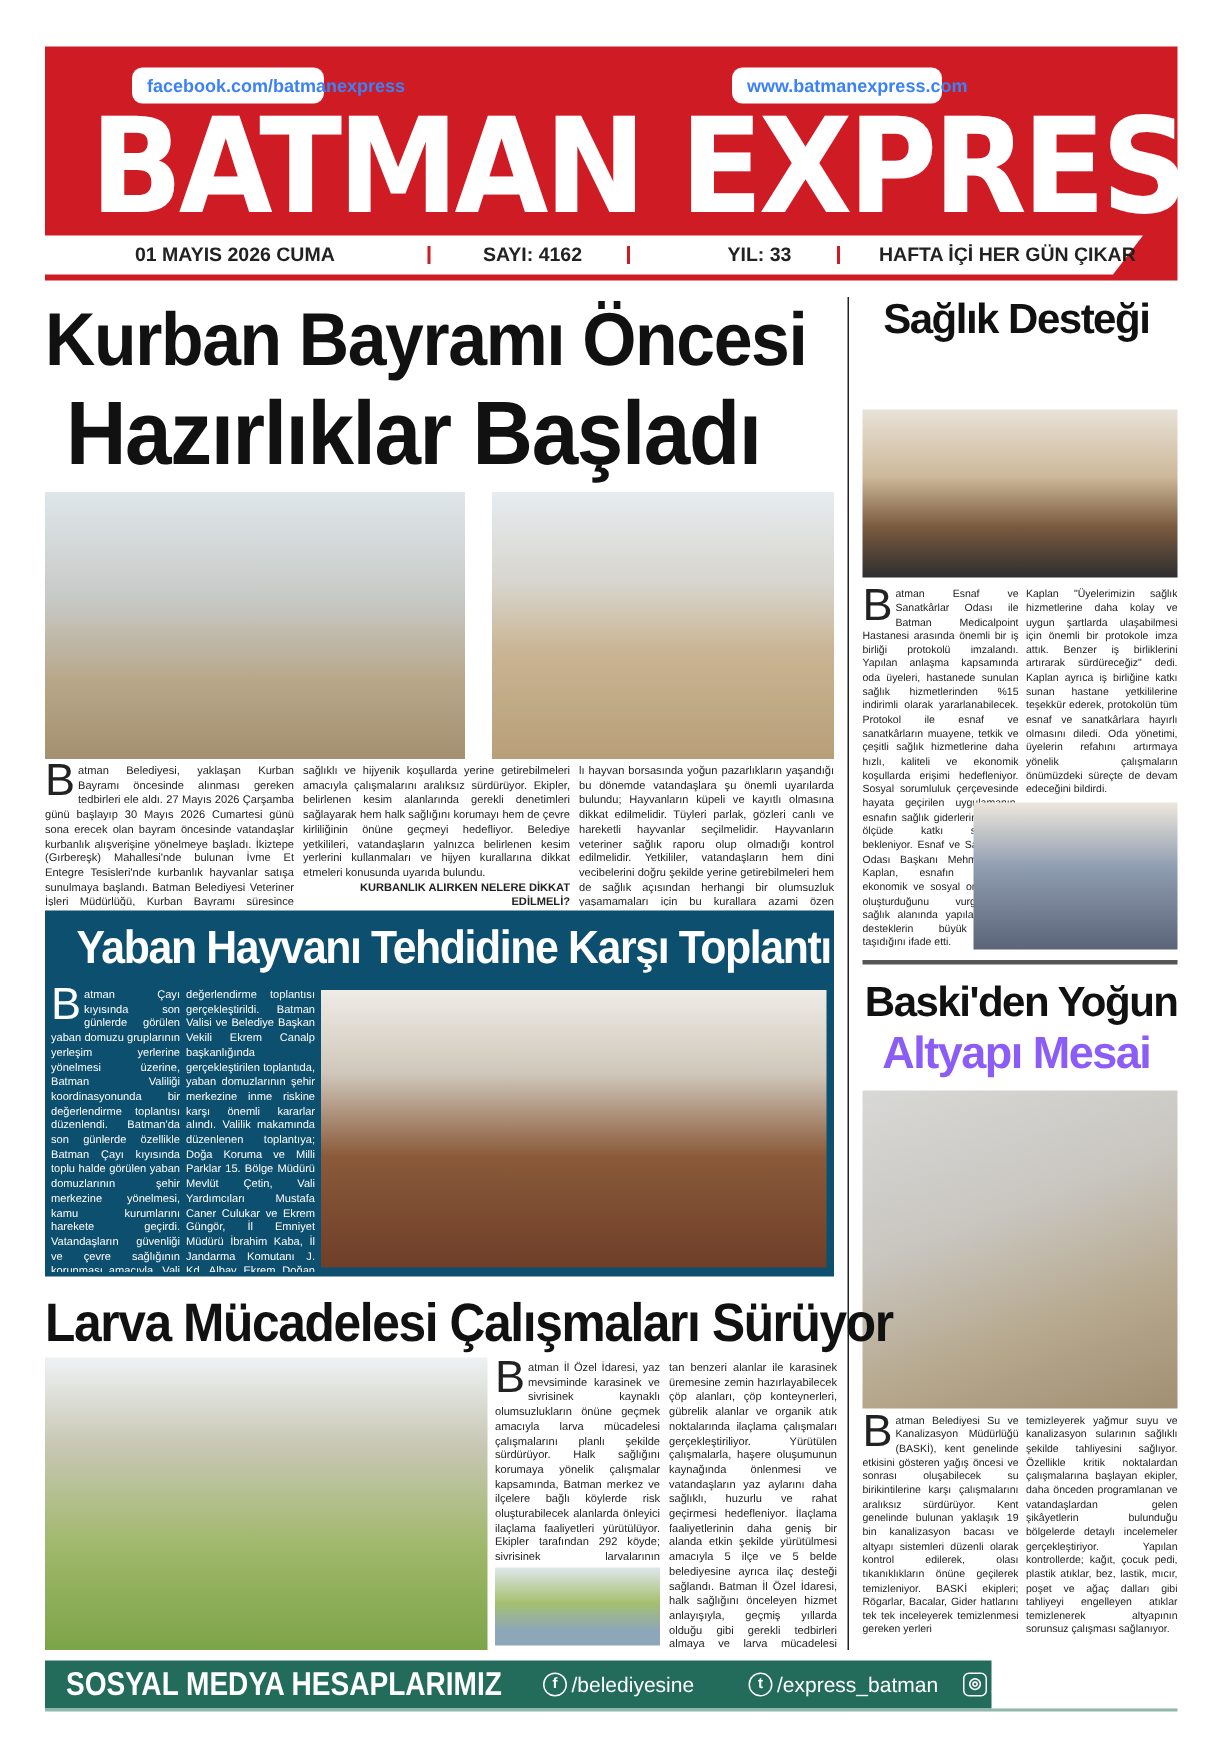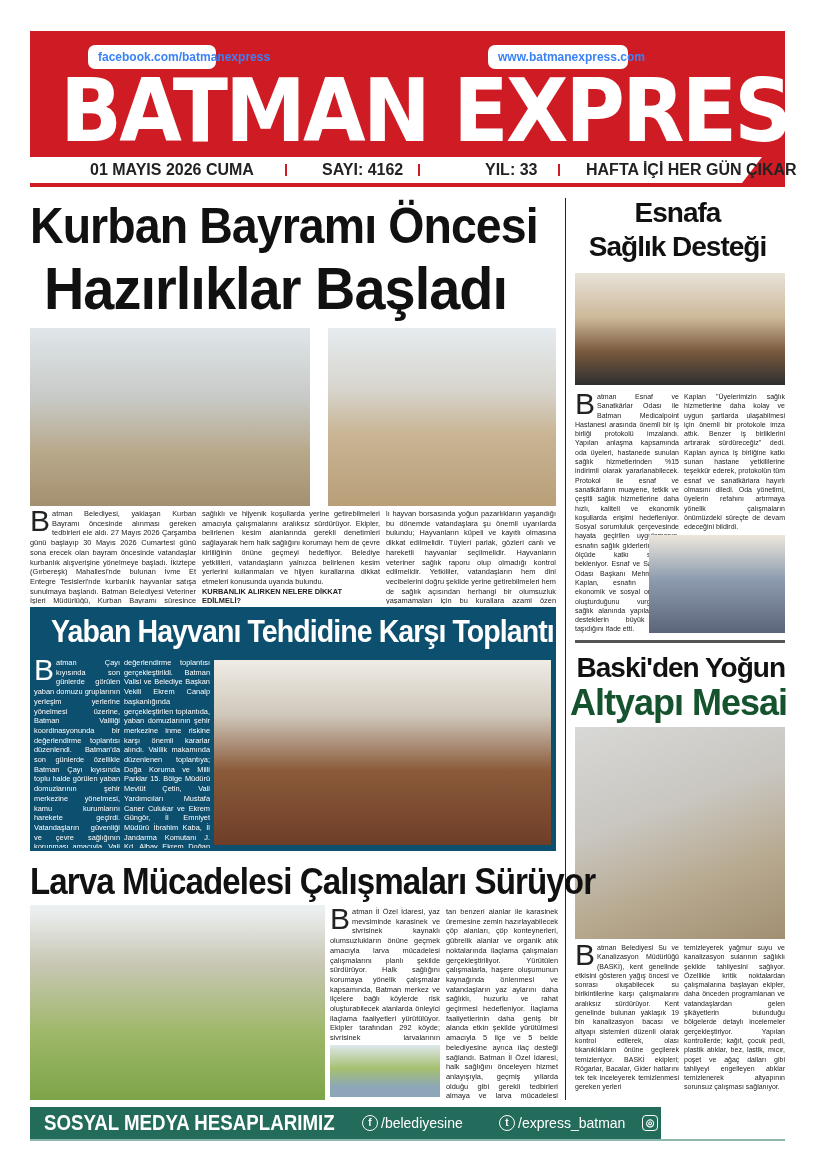--- a/index.html
+++ b/index.html
@@ -11,57 +11,57 @@
   .mast-title { position: absolute; left: 0; top: 38px; width: 755px; height: 84px; color: #fff;
     font-family: "DejaVu Sans", sans-serif; font-weight: bold; font-size: 88px; line-height: 84px;
     letter-spacing: -3px; text-align: center; transform: scaleX(0.92); white-space: nowrap; }
   .mast-pill { position: absolute; top: 14px; height: 24px; background: #fff; color: #3b82f6; border-radius: 7px;
     font-size: 13px; font-weight: bold; line-height: 24px; padding: 0 10px; white-space: nowrap; }
   .pill-fb { left: 58px; width: 128px; font-size: 12px; }
   .pill-web { left: 458px; width: 140px; font-size: 12px; }
   .mast-bar { position: absolute; left: 0; top: 126px; width: 712px; height: 26px; background: #fff; }
   .mast-bar-tip { position: absolute; left: 712px; top: 126px; width: 0; height: 0;
     border-top: 26px solid #fff; border-right: 20px solid transparent; }
-  .mast-info { position: absolute; top: 126px; height: 42px; line-height: 26px; font-size: 16px; font-weight: bold;
+  .mast-info { position: absolute; top: 126px; height: 42px; line-height: 26px; font-size: 13px; font-weight: bold;
     color: #222; white-space: nowrap; }
   .mi-date { left: 60px; } .mi-sayi { left: 292px; } .mi-yil { left: 419px; margin-left: 36px; } .mi-hafta { left: 556px; }
   .mast-sep { position: absolute; top: 133px; width: 2px; height: 12px; background: #cf1c24; }
 
   
   .vsep { position: absolute; background: #222; width: 1px; }
 
   
   .headline { position: absolute; font-family: "Liberation Sans", sans-serif; font-weight: bold; color: #111;
     white-space: nowrap; letter-spacing: -1px; }
   .h-kurban1 { left: 30px; top: 196px; width: 528px; font-size: 50px; line-height: 60px; text-align: center; transform: scaleX(0.93); transform-origin: left; }
   .h-kurban2 { left: 30px; top: 254px; width: 528px; font-size: 60px; line-height: 70px; text-align: center; transform: scaleX(0.93); transform-origin: left; }
 
   .photo { position: absolute; overflow: hidden; }
   .ph-cow { left: 30px; top: 328px; width: 280px; height: 178px; background: linear-gradient(180deg,#dfe6ea 0%,#c7c9c6 40%,#b8a88a 70%,#a39070 100%); }
   .ph-sheep { left: 328px; top: 328px; width: 228px; height: 178px; background: linear-gradient(180deg,#e6ecf0 0%,#d7d4cc 35%,#c9b493 60%,#b89f78 100%); }
 
   
   .col-text { position: absolute; font-size: 7.4px; line-height: 9.7px; text-align: justify; color: #222; overflow: hidden; }
   .dropcap { float: left; font-size: 30px; line-height: 24px; margin: 0 2px 0 0; font-weight: normal; }
-  .subhead { font-weight: bold; display: block; text-align: left; }
+  .subhead { font-weight: bold; display: block; text-align: right; }
 
   
   .yaban-box { position: absolute; left: 30px; top: 607px; width: 526px; height: 244px; background: #0d4f6e; }
   .yaban-title { position: absolute; left: 0; top: 5px; width: 526px; text-align: center; color: #fff; font-weight: bold;
     font-size: 31px; line-height: 40px; white-space: nowrap; transform: scaleX(0.92); letter-spacing: -1px; }
   .yaban-text { color: #fff; }
   .ph-meeting { left: 214px; top: 660px; width: 337px; height: 185px; background: linear-gradient(180deg,#efece6 0%,#cfc7ba 30%,#8a5a3a 60%,#6f3e28 100%); }
 
   
   .h-esnaf { left: 570px; top: 196px; width: 215px; font-size: 28px; line-height: 34px; text-align: center; }
   .ph-esnaf { left: 575px; top: 273px; width: 210px; height: 112px; background: linear-gradient(180deg,#e8e2d8 0%,#cdb899 40%,#7a5a3e 70%,#2e2e30 100%); }
   .ph-esnaf2 { left: 649px; top: 535px; width: 136px; height: 98px; background: linear-gradient(180deg,#ede7dc 0%,#8e9cb0 45%,#5b6478 100%); }
   .hsep { position: absolute; height: 3px; background: #555; }
   .h-baski1 { left: 570px; top: 651px; width: 215px; font-size: 28px; line-height: 34px; text-align: right; }
-  .h-baski2 { left: 570px; top: 684px; width: 215px; font-size: 36px; line-height: 38px; text-align: center; color: #14532d; }
+  .h-baski2 { left: 570px; top: 684px; width: 215px; font-size: 30px; line-height: 38px; text-align: center; color: #8b5cf6; }
   .ph-baski { left: 575px; top: 727px; width: 210px; height: 212px; background: linear-gradient(160deg,#d8d8d6 0%,#c9c6c0 40%,#b7a98f 70%,#a18f72 100%); }
 
   
   .h-larva { left: 30px; top: 859px; width: 528px; font-size: 36px; line-height: 46px; text-align: center; transform: scaleX(0.92); transform-origin: left; }
   .ph-larva { left: 30px; top: 905px; width: 295px; height: 195px; background: linear-gradient(180deg,#eef2f4 0%,#c8c7b4 30%,#9fb86a 65%,#7da448 100%); }
   .ph-larva2 { left: 330px; top: 1045px; width: 110px; height: 52px; background: linear-gradient(180deg,#dfe7ec 0%,#a6c070 45%,#8da7b8 80%); }
 
   
   .footer { position: absolute; left: 30px; top: 1107px; width: 631px; height: 32px; background: #236b5a; color: #fff; }
   .footer-title { position: absolute; left: 14px; top: 0; line-height: 32px; font-weight: bold; font-size: 22px; white-space: nowrap; transform: scaleX(0.85); transform-origin: left; }
@@ -113,21 +113,20 @@
 </div>
 <div class="col-text yaban-text" style="left:34px; top:658px; width:86px; height:190px;">
   <span class="dropcap">B</span><span>atman Çayı kıyısında son günlerde görülen yaban domuzu gruplarının yerleşim yerlerine yönelmesi üzerine, Batman Valiliği koordinasyonunda bir değerlendirme toplantısı düzenlendi. Batman'da son günlerde özellikle Batman Çayı kıyısında toplu halde görülen yaban domuzlarının şehir merkezine yönelmesi, kamu kurumlarını harekete geçirdi. Vatandaşların güvenliği ve çevre sağlığının korunması amacıyla, Vali ve Belediye Başkan Vekili Ekrem Canalp başkanlığında Valilik makamında kapsamlı bir</span>
 </div>
 <div class="col-text yaban-text" style="left:124px; top:658px; width:86px; height:190px;">
   <span>değerlendirme toplantısı gerçekleştirildi. Batman Valisi ve Belediye Başkan Vekili Ekrem Canalp başkanlığında gerçekleştirilen toplantıda, yaban domuzlarının şehir merkezine inme riskine karşı önemli kararlar alındı. Valilik makamında düzenlenen toplantıya; Doğa Koruma ve Milli Parklar 15. Bölge Müdürü Mevlüt Çetin, Vali Yardımcıları Mustafa Caner Culukar ve Ekrem Güngör, İl Emniyet Müdürü İbrahim Kaba, İl Jandarma Komutanı J. Kd. Albay Ekrem Doğan ve Batman DKMP Müdür Vekili katılım sağladı.</span>
 </div>
 <div class="photo ph-meeting"></div>
 
 <div class="headline h-esnaf">
-  <div>Esnafa</div>
   <div>Sağlık Desteği</div>
 </div>
 <div class="photo ph-esnaf"></div>
 <div class="col-text" style="left:575px; top:392px; width:104px; height:243px; font-size:7px; line-height:9.3px;">
   <span class="dropcap">B</span><span>atman Esnaf ve Sanatkârlar Odası ile Batman Medicalpoint Hastanesi arasında önemli bir iş birliği protokolü imzalandı. Yapılan anlaşma kapsamında oda üyeleri, hastanede sunulan sağlık hizmetlerinden %15 indirimli olarak yararlanabilecek. Protokol ile esnaf ve sanatkârların muayene, tetkik ve çeşitli sağlık hizmetlerine daha hızlı, kaliteli ve ekonomik koşullarda erişimi hedefleniyor. Sosyal sorumluluk çerçevesinde hayata geçirilen uygulamanın, esnafın sağlık giderlerine önemli ölçüde katkı sağlaması bekleniyor. Esnaf ve Sanatkârlar Odası Başkanı Mehmet Salih Kaplan, esnafın toplumun ekonomik ve sosyal omurgasını oluşturduğunu vurgulayarak, sağlık alanında yapılan bu tür desteklerin büyük önem taşıdığını ifade etti.</span>
 </div>
 <div class="col-text" style="left:684px; top:392px; width:101px; height:140px; font-size:7px; line-height:9.3px;">
   <span>Kaplan "Üyelerimizin sağlık hizmetlerine daha kolay ve uygun şartlarda ulaşabilmesi için önemli bir protokole imza attık. Benzer iş birliklerini artırarak sürdüreceğiz" dedi. Kaplan ayrıca iş birliğine katkı sunan hastane yetkililerine teşekkür ederek, protokolün tüm esnaf ve sanatkârlara hayırlı olmasını diledi. Oda yönetimi, üyelerin refahını artırmaya yönelik çalışmaların önümüzdeki süreçte de devam edeceğini bildirdi.</span>
 </div>
 <div class="photo ph-esnaf2"></div>

